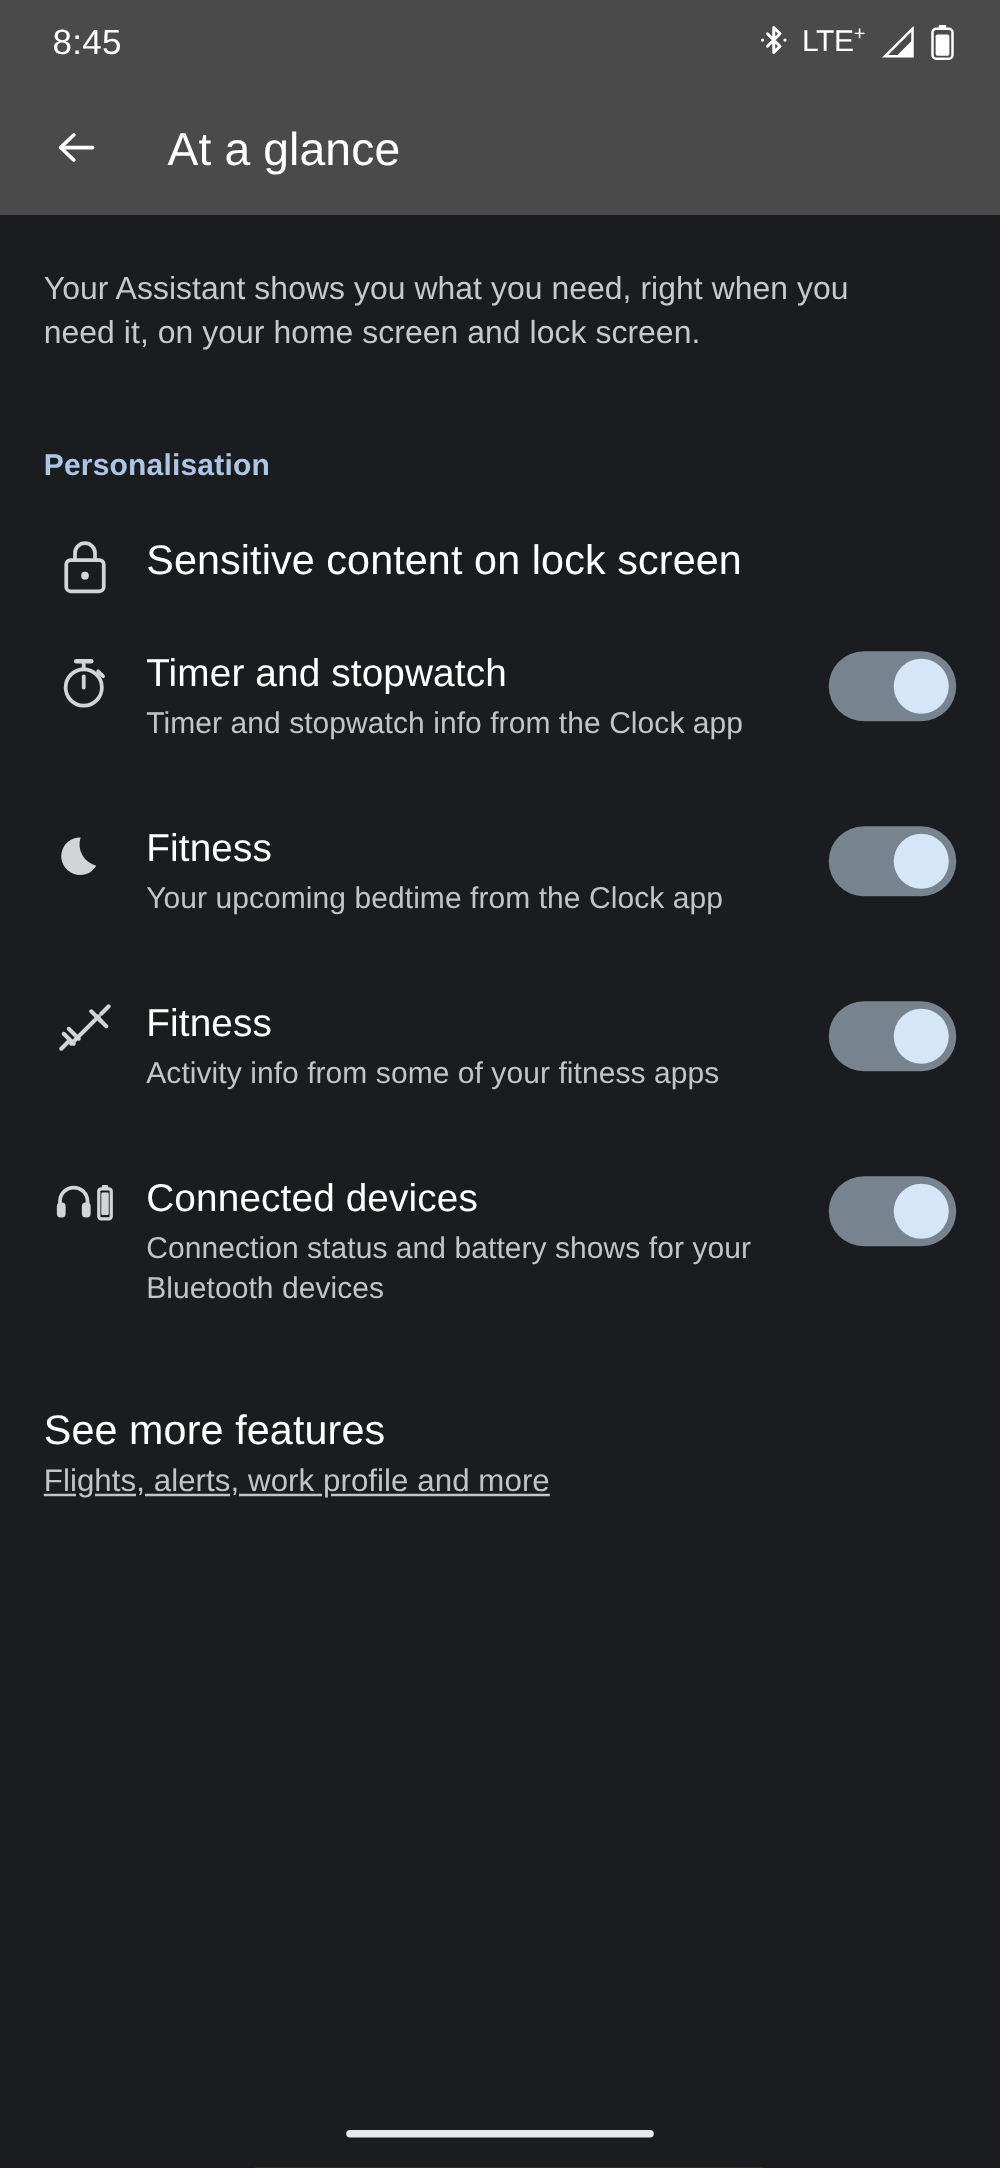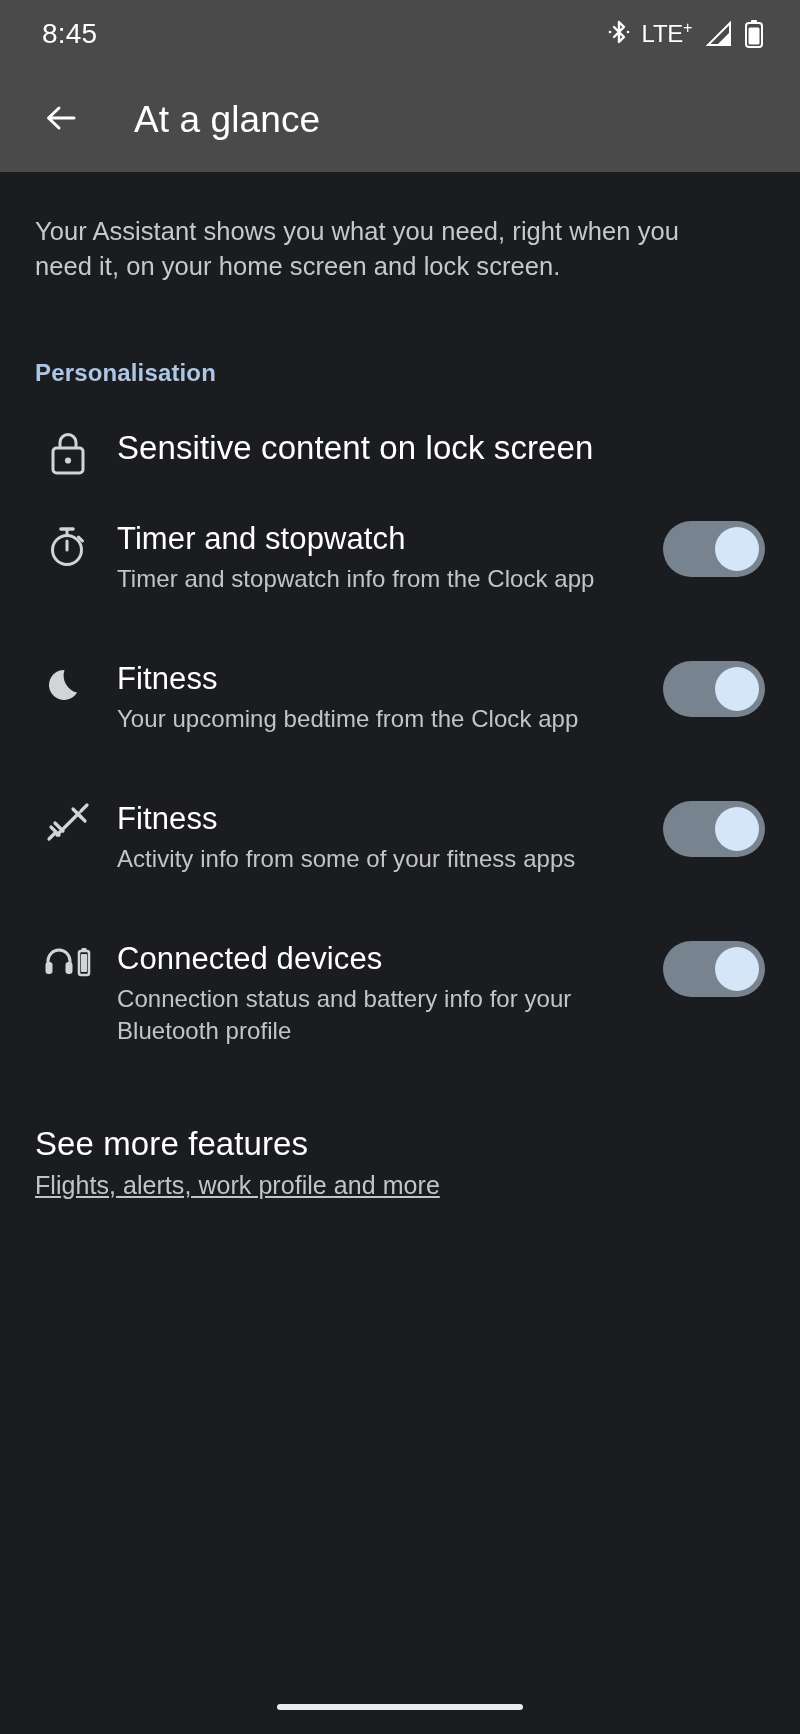--- a/index.html
+++ b/index.html
@@ -280,21 +280,21 @@
           <path d="M6 24 V20 a11 11 0 0 1 22 0 V24" fill="none" stroke="#d2d4d7" stroke-width="3"></path>
           <rect x="3.5" y="21" width="7" height="12" rx="3" fill="#d2d4d7"></rect>
           <rect x="23.5" y="21" width="7" height="12" rx="3" fill="#d2d4d7"></rect>
           <rect x="37" y="10" width="10" height="24" rx="2" fill="none" stroke="#d2d4d7" stroke-width="2.6"></rect>
           <rect x="39.5" y="7" width="5" height="3.5" rx="1" fill="#d2d4d7"></rect>
           <rect x="39" y="13" width="6" height="18" rx="1" fill="#d2d4d7"></rect>
         </svg>
       </div>
       <div class="row-text">
         <div class="row-title">Connected devices</div>
-        <div class="row-sub">Connection status and battery info for your Bluetooth profile</div>
+        <div class="row-sub">Connection status and battery shows for your Bluetooth devices</div>
       </div>
       <div class="toggle">
         <div class="thumb"></div>
       </div>
     </div>
 
     <div class="footer-block">
       <div class="footer-title">See more features</div>
       <div class="footer-sub">Flights, alerts, work profile and more</div>
     </div>

